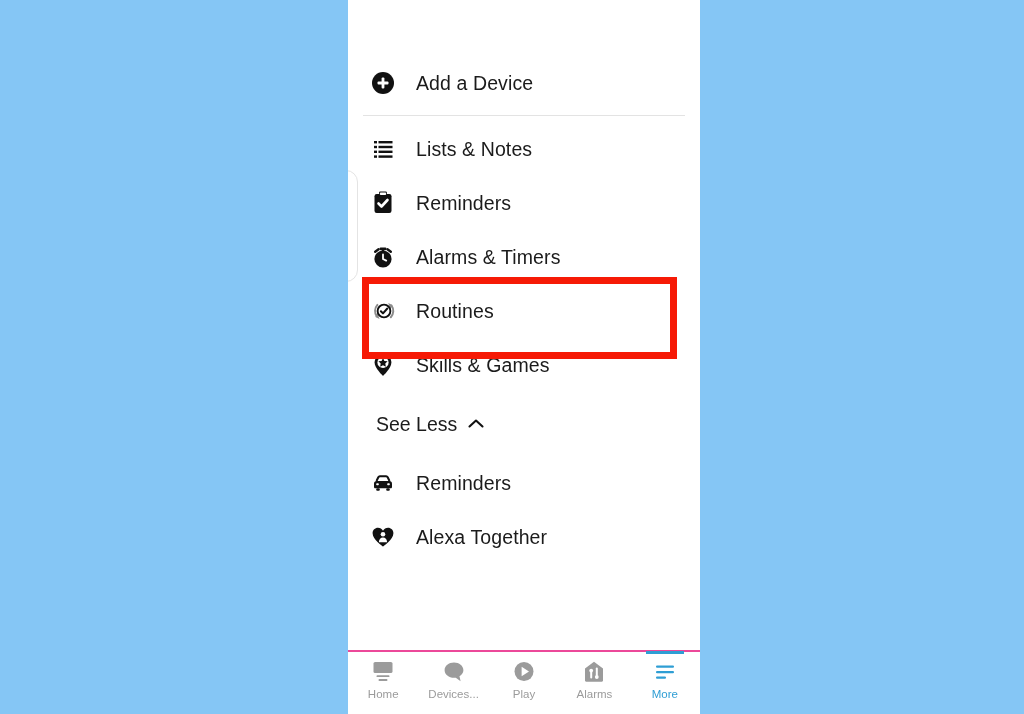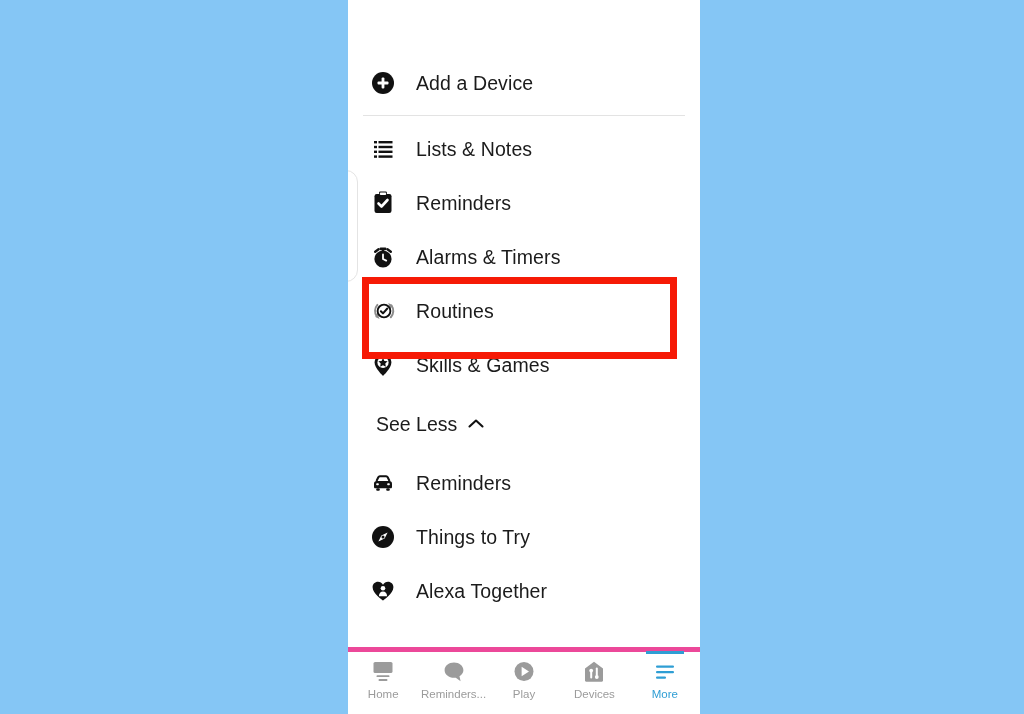--- a/index.html
+++ b/index.html
@@ -114,21 +114,21 @@
   }
 
   
   #bottom-nav {
     position: absolute;
     left: 0;
     bottom: 0;
     width: 352px;
     height: 62px;
     background: #ffffff;
-    border-top: 5px solid #ec4899;
+    border-top: 2px solid #ec4899;
     display: flex;
     z-index: 10;
   }
   .nav-item {
     flex: 1;
     display: flex;
     flex-direction: column;
     align-items: center;
     justify-content: flex-start;
     padding-top: 7px;
@@ -271,30 +271,20 @@
           <rect x="6.2" y="18.3" width="3.6" height="2.4" rx="1" fill="#111111"></rect>
           <rect x="16.2" y="18.3" width="3.6" height="2.4" rx="1" fill="#111111"></rect>
           <rect x="6.2" y="13.2" width="2.6" height="2" rx=".8" fill="#ffffff"></rect>
           <rect x="17.2" y="13.2" width="2.6" height="2" rx=".8" fill="#ffffff"></rect>
         </svg>
       </span>
       <span class="row-label">Reminders</span>
     </div>
 
 
-    <div class="menu-row">
-      <span class="icon-wrap">
-        <svg width="26" height="26" viewBox="0 0 26 26">
-          <circle cx="13" cy="13" r="11" fill="#111111"></circle>
-          <path d="M17.6 8.4 L14.6 14.6 L8.4 17.6 L11.4 11.4 Z" fill="#ffffff"></path>
-          <circle cx="13" cy="13" r="1.5" fill="#111111"></circle>
-        </svg>
-      </span>
-      <span class="row-label">Things to Try</span>
-    </div>
 
     <div class="menu-row">
       <span class="icon-wrap">
         <svg width="26" height="26" viewBox="0 0 26 26">
           <path d="M13 22.5 C13 22.5 2.6 15.7 2.6 9.3 C2.6 6.1 5.0 3.8 8.0 3.8 C10.1 3.8 11.9 5.0 13 6.8 C14.1 5.0 15.9 3.8 18.0 3.8 C21.0 3.8 23.4 6.1 23.4 9.3 C23.4 15.7 13 22.5 13 22.5 Z" fill="#111111"></path>
           <circle cx="13" cy="10.2" r="2.3" fill="#ffffff"></circle>
           <path d="M8.9 18.2 C8.9 15.5 10.7 13.6 13 13.6 C15.3 13.6 17.1 15.5 17.1 18.2 Z" fill="#ffffff"></path>
         </svg>
       </span>
       <span class="row-label">Alexa Together</span>
@@ -316,21 +306,21 @@
       </span>
       <span class="nav-label">Home</span>
     </div>
 
     <div class="nav-item">
       <span class="nav-icon">
         <svg width="26" height="24" viewBox="0 0 26 24">
           <path d="M13 2.6 C7.8 2.6 3.6 6.0 3.6 10.2 C3.6 14.4 7.8 17.8 13 17.8 C13.6 17.8 14.2 17.75 14.8 17.65 L19.6 21.2 L18.5 16.2 C20.9 14.7 22.4 12.6 22.4 10.2 C22.4 6.0 18.2 2.6 13 2.6 Z" fill="#9b9b9b"></path>
         </svg>
       </span>
-      <span class="nav-label">Reminders...</span>
+      <span class="nav-label">Devices...</span>
     </div>
 
     <div class="nav-item">
       <span class="nav-icon">
         <svg width="26" height="24" viewBox="0 0 26 24">
           <circle cx="13" cy="11.5" r="9.5" fill="#9b9b9b"></circle>
           <path d="M10.6 6.8 L18.0 11.5 L10.6 16.2 Z" fill="#ffffff"></path>
         </svg>
       </span>
       <span class="nav-label">Play</span>
@@ -339,21 +329,21 @@
     <div class="nav-item">
       <span class="nav-icon">
         <svg width="26" height="24" viewBox="0 0 26 24">
           <path d="M13 1.8 L22 8.6 L22 20.6 C22 21.3 21.5 21.8 20.8 21.8 L5.2 21.8 C4.5 21.8 4 21.3 4 20.6 L4 8.6 Z" fill="#9b9b9b"></path>
           <circle cx="10.2" cy="10.6" r="1.9" fill="#ffffff"></circle>
           <path d="M10.2 12.5 L10.2 17.6" stroke="#ffffff" stroke-width="2" stroke-linecap="round"></path>
           <path d="M15.8 8.6 L15.8 15.0" stroke="#ffffff" stroke-width="2" stroke-linecap="round"></path>
           <circle cx="15.8" cy="17.0" r="1.9" fill="#ffffff"></circle>
         </svg>
       </span>
-      <span class="nav-label">Devices</span>
+      <span class="nav-label">Alarms</span>
     </div>
 
     <div class="nav-item active">
       <span class="active-bar"></span>
       <span class="nav-icon">
         <svg width="26" height="24" viewBox="0 0 26 24">
           <rect x="4" y="5.5" width="18" height="2.3" rx="1.1" fill="#2f9ed4"></rect>
           <rect x="4" y="11" width="18" height="2.3" rx="1.1" fill="#2f9ed4"></rect>
           <rect x="4" y="16.5" width="10" height="2.3" rx="1.1" fill="#2f9ed4"></rect>
         </svg>

